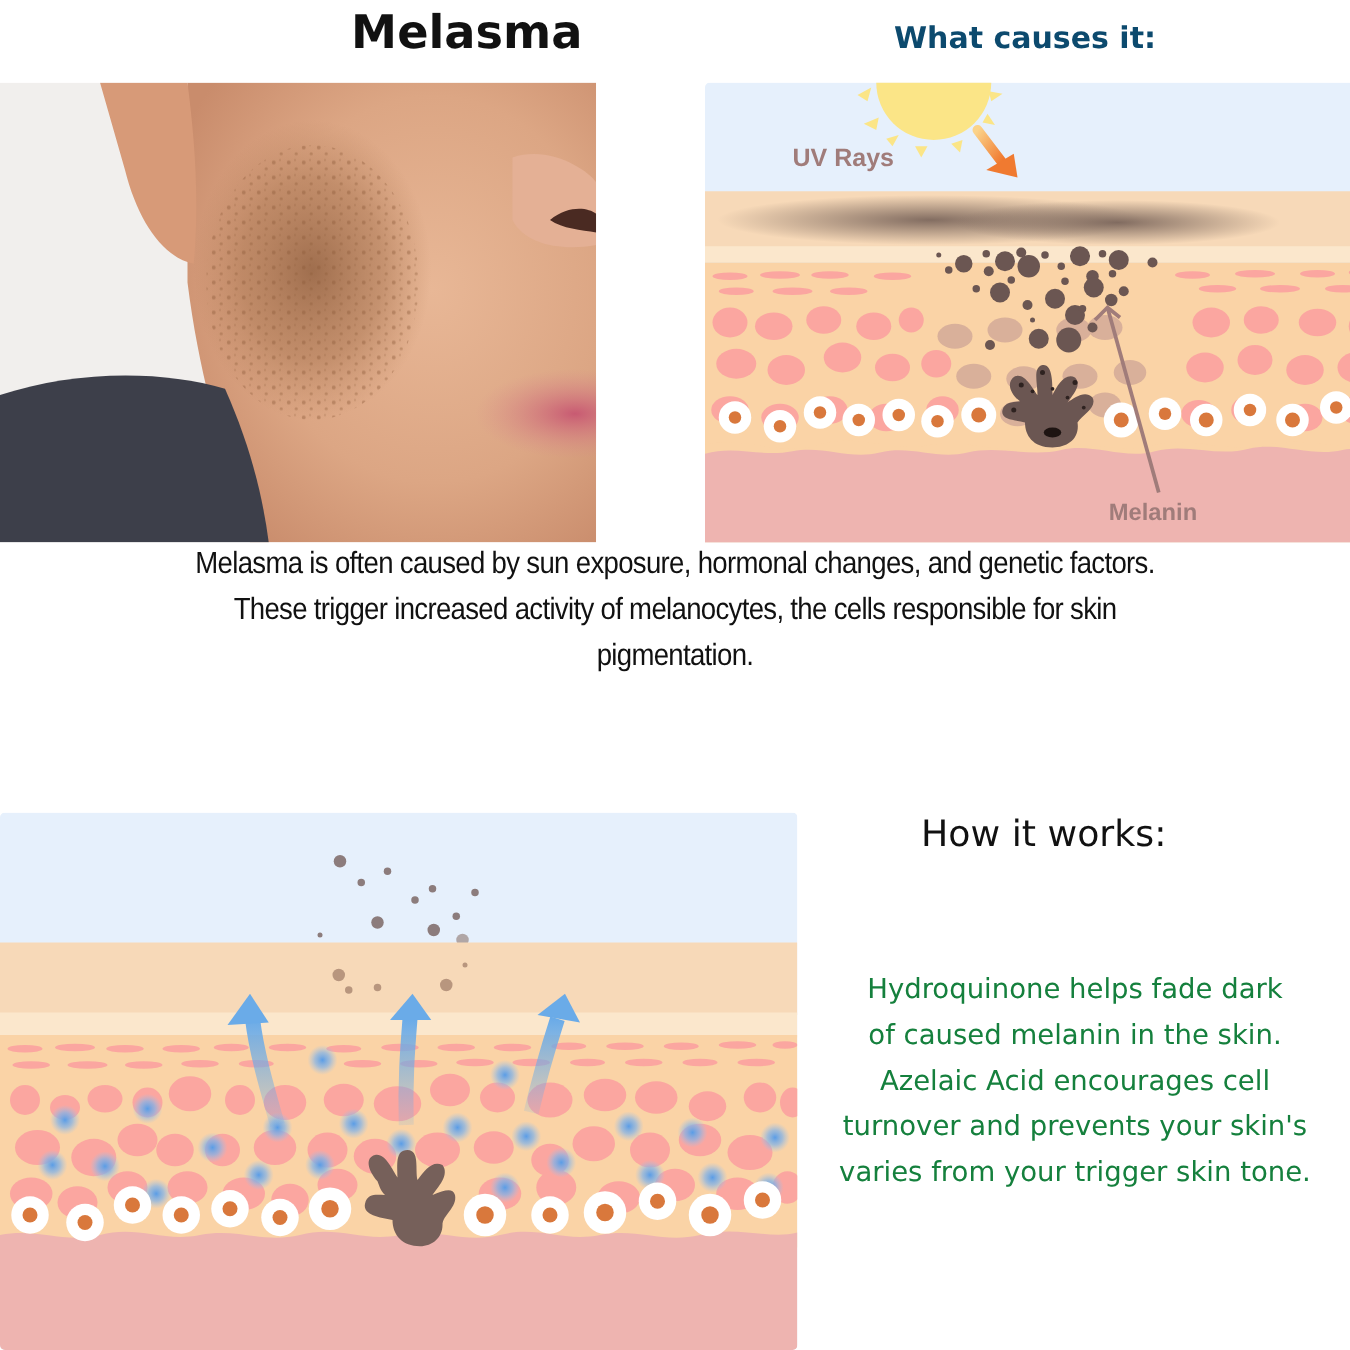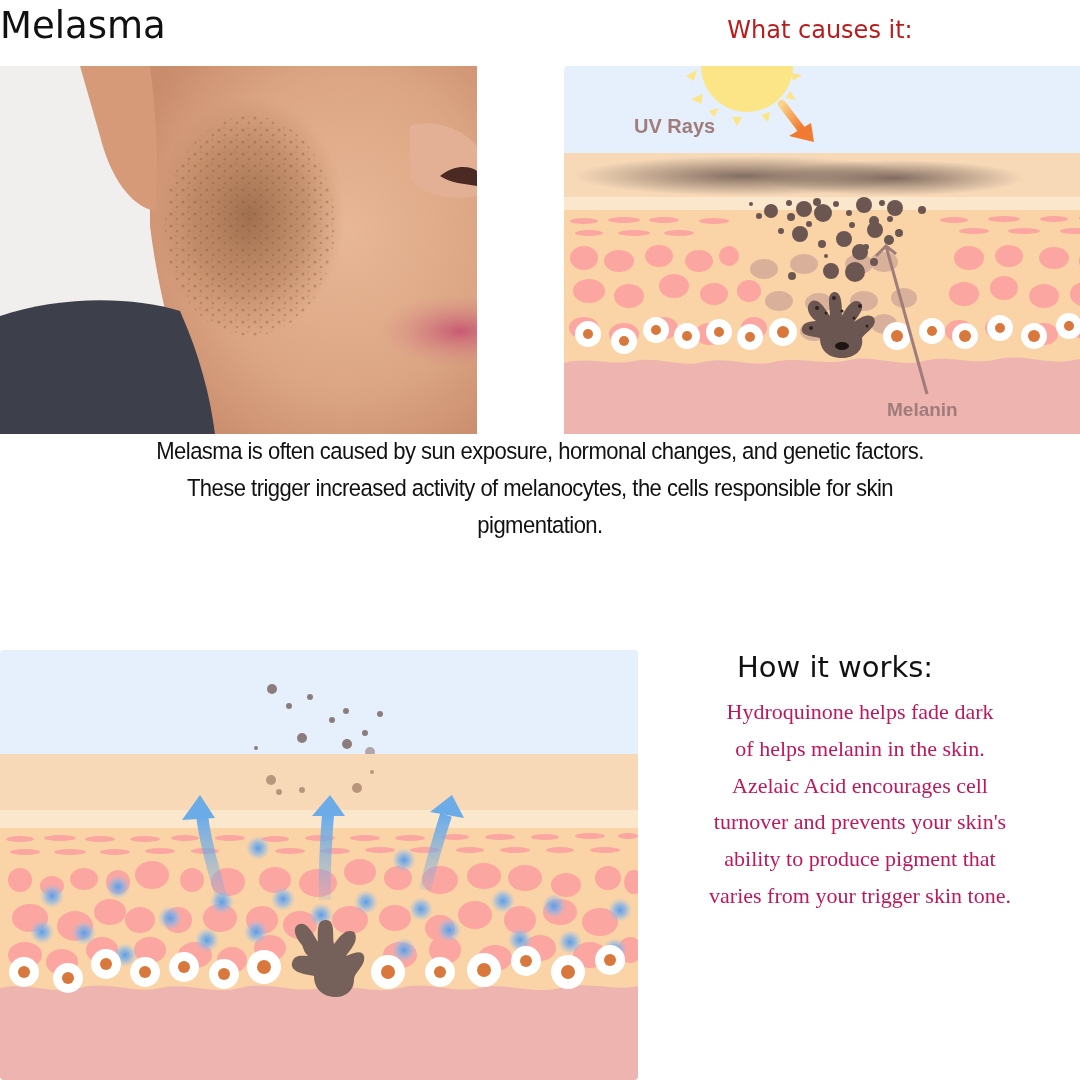--- a/index.html
+++ b/index.html
@@ -1,25 +1,25 @@
 <!DOCTYPE html>
 <html><head>
 <meta charset="utf-8">
 <style>
   html, body { margin:0; padding:0; background:#ffffff; }
   body { width:1080px; height:1080px; position:relative; overflow:hidden; font-family:"DejaVu Sans", sans-serif; color:#111; }
   .abs { position:absolute; }
-  .title-main { left:0; top:4px; width:466px; text-align:left; font-size:37px; color:#111; }
-  .title-causes { left:560px; top:16px; width:520px; text-align:center; font-size:24px; color:#b91c1c; }
+  .title-main { left:0; top:4px; width:466px; text-align:right; font-size:37px; color:#111;font-weight:bold; }
+  .title-causes { left:560px; top:16px; width:520px; text-align:center; font-size:24px; color:#0c4a6e;font-weight:bold; }
   .photo { left:0; top:66px; width:477px; height:368px; overflow:hidden; }
   .diagram1 { left:564px; top:66px; width:535px; height:384px; border-radius:4px; overflow:hidden; }
   .para1 { left:0; top:432px; width:1080px; text-align:center; font-family:"Liberation Sans", sans-serif; font-size:24.5px; line-height:37px; color:#111; letter-spacing:-0.6px; transform:scaleX(0.9); transform-origin:center; }
   .diagram2 { left:0; top:650px; width:638px; height:430px; border-radius:4px; overflow:hidden; }
   .title-how { left:640px; top:650px; width:390px; text-align:center; font-size:29px; color:#111; }
-  .para2 { left:640px; top:694px; width:440px; text-align:center; font-size:22px; line-height:36.8px; color:#be185d;font-family:Liberation Serif, serif; }
+  .para2 { left:640px; top:774px; width:440px; text-align:center; font-size:22px; line-height:36.8px; color:#15803d; }
   svg { display:block; }
 </style>
 </head>
 <body>
 
 <div class="abs title-main">Melasma</div>
 <div class="abs title-causes">What causes it:</div>
 
 <div class="abs photo">
   <svg width="477" height="368" viewBox="0 0 477 368">
@@ -431,18 +431,17 @@
 
     <g>
       <path d="M302 295 C294 286 292 276 300 274 C308 272 314 286 318 292 C318 282 316 270 326 270 C336 270 332 286 334 294 C340 286 346 278 354 282 C360 290 350 300 346 306 C356 302 362 300 364 306 C366 316 354 322 354 330 C354 340 346 347 336 347 C322 347 314 338 314 326 C304 324 290 322 292 313 C294 304 302 306 308 306 C304 302 304 300 302 295 Z" fill="#76605a"></path>
     </g>
   </svg>
 </div>
 
 <div class="abs title-how">How it works:</div>
 <div class="abs para2">
   <div>Hydroquinone helps fade dark</div>
-  <div>of helps melanin in the skin.</div>
+  <div>of caused melanin in the skin.</div>
   <div>Azelaic Acid encourages cell</div>
   <div>turnover and prevents your skin's</div>
-  <div>ability to produce pigment that</div>
   <div>varies from your trigger skin tone.</div>
 </div>
 
 </body></html>

